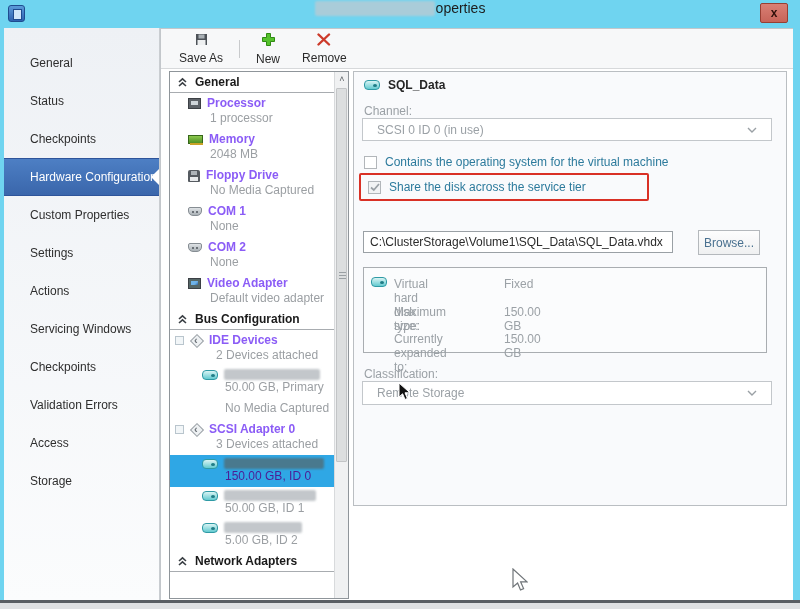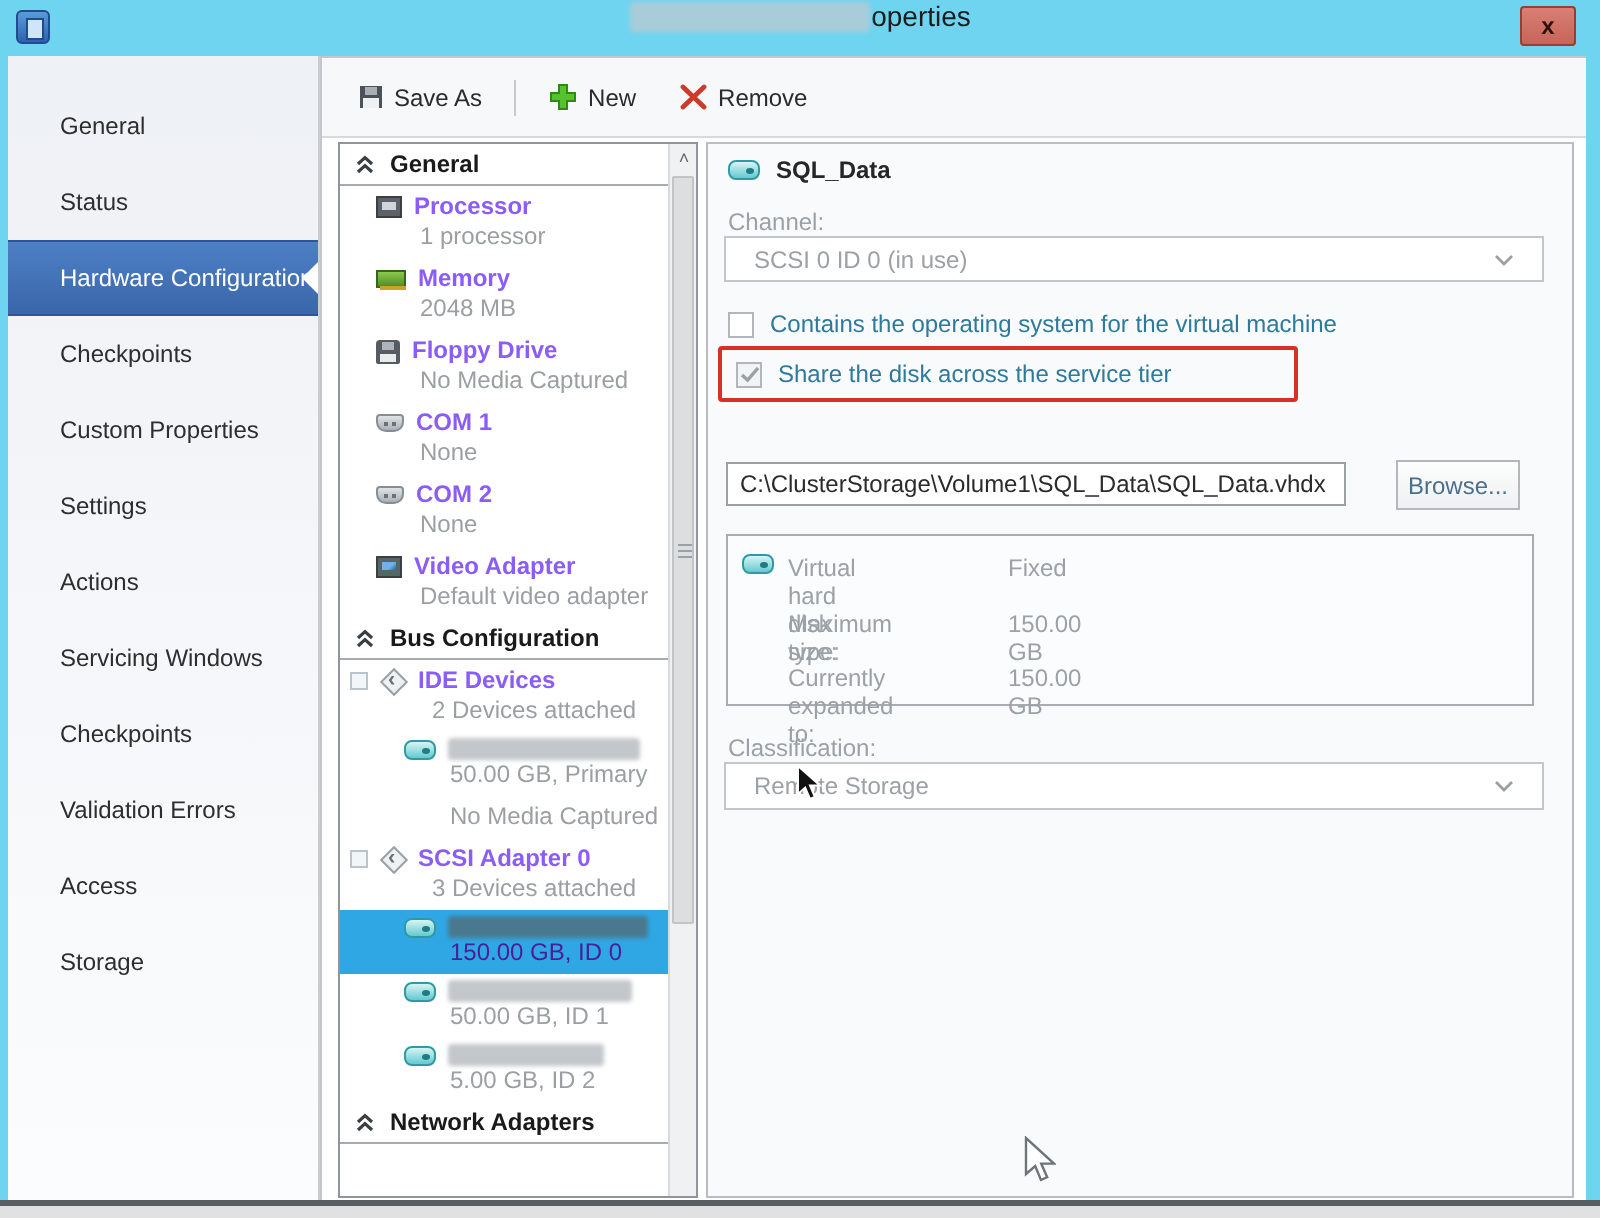--- a/index.html
+++ b/index.html
@@ -21,21 +21,21 @@
 
   
   #sidebar { position:absolute; left:0; top:0; width:156px; height:572px; background:linear-gradient(180deg,#eef1f5,#fbfcfd); padding-top:16px; border-right:1px solid #c9cdd1; }
   .nav-item { position:relative; height:38px; display:flex; align-items:center; padding-left:26px; font-size:12px; color:#2e2e2e; cursor:default; }
   .nav-item.selected { background:linear-gradient(180deg,#4d7fc4,#3a66ab); color:#ffffff; border-top:1px solid #2e549a; border-bottom:1px solid #2e549a; }
   .nav-item.selected::after { content:""; position:absolute; right:0; top:50%; margin-top:-8px; width:0; height:0; border-top:8px solid transparent; border-bottom:8px solid transparent; border-right:8px solid #ffffff; }
 
   
   #main { position:absolute; left:156px; top:0; width:633px; height:572px; background:#ffffff; border-top:1px solid #c3c7cb; border-left:1px solid #c3c7cb; }
   #toolbar { position:absolute; left:0; top:0; width:100%; height:40px; background:#f7f8f9; border-bottom:1px solid #d7d9db; display:flex; align-items:center; padding-left:12px; gap:10px; }
-  .tool-btn { display:flex; align-items:center; gap:5px; font-size:12px; color:#2b2b2b; padding:4px 6px; cursor:default; }
+  .tool-btn { display:flex; align-items:center; gap:5px; font-size:12px; color:#2b2b2b; padding:4px 6px; cursor:default;flex-direction:column; }
   .tool-sep { width:1px; height:18px; background:#c8cacc; }
 
   
   #tree-panel { position:absolute; left:8px; top:42px; width:180px; height:528px; background:#ffffff; border:1px solid #8f959a; }
   #tree-scroll { position:absolute; right:0; top:0; width:14px; height:100%; background:#f0f1f2; border-left:1px solid #d8dadc; }
   #tree-scroll .up-arrow { position:absolute; top:0; left:0; width:14px; height:15px; color:#606468; font-size:9px; text-align:center; line-height:15px; }
   #tree-scroll .thumb { position:absolute; top:16px; left:1px; width:11px; height:374px; background:#dcdedf; border:1px solid #c2c4c6; border-radius:1px; }
   #tree-scroll .thumb::after { content:""; position:absolute; left:2px; top:50%; width:7px; height:1px; background:#9aa0a4; box-shadow:0 -3px 0 #9aa0a4, 0 3px 0 #9aa0a4; }
   #tree-content { position:absolute; left:0; top:0; width:165px; height:100%; overflow:hidden; }
   .tree-header { height:21px; display:flex; align-items:center; gap:7px; padding-left:7px; font-size:12px; font-weight:bold; color:#1a1a1a; border-bottom:1px solid #a8acb0; background:#ffffff; }
@@ -48,21 +48,21 @@
   .ti-bus .row2 { padding-left:46px; }
   .ti-disk .row1 { padding-left:32px; }
   .ti-disk .row2 { padding-left:55px; }
   .tree-item.selected { background:#2fa7e5; }
   .tree-item.selected .row2 { color:#4c1d95; }
   .redact-chip { height:11px; border-radius:2px; background:#c3c7cb; filter:blur(1px); }
   .redact-dark { background:#49798e; }
   .expand-box { width:9px; height:9px; background:#f2f6f8; border:1px solid #b9c5cd; flex:none; }
 
   
-  #details { position:absolute; left:192px; top:42px; width:434px; height:528px; background:#f9fafc; border:1px solid #babec2; }
+  #details { position:absolute; left:192px; top:42px; width:434px; height:435px; background:#f9fafc; border:1px solid #babec2; }
   #det-header { position:absolute; left:10px; top:6px; display:flex; align-items:center; gap:8px; font-size:12px; font-weight:bold; color:#262626; }
   .field-label { position:absolute; font-size:12px; color:#9ba1a6; }
   .dropdown { position:absolute; height:23px; background:#ffffff; border:1px solid #c3c7cb; font-size:12px; color:#9ba1a6; display:flex; align-items:center; padding:0 14px; justify-content:space-between; }
   .checkbox { width:13px; height:13px; background:#ffffff; border:1px solid #b2b6ba; flex:none; display:flex; align-items:center; justify-content:center; }
   .checkbox.checked { background:#f2f3f4; }
   .check-row { position:absolute; display:flex; align-items:center; gap:8px; font-size:12px; color:#2c7a9c; }
   #red-annotation { position:absolute; left:5px; top:101px; width:290px; height:28px; border:2px solid #d93025; border-radius:2px; }
   #path-input { position:absolute; left:9px; top:159px; width:310px; height:22px; background:#ffffff; border:1px solid #9aa0a5; font-size:12px; color:#2b2b2b; display:flex; align-items:center; padding:0 6px; white-space:nowrap; overflow:hidden; }
   #browse-btn { position:absolute; left:344px; top:158px; width:62px; height:25px; background:linear-gradient(180deg,#fdfdfd,#eff0f1); border:1px solid #b4b8bc; font-size:12px; color:#49708f; display:flex; align-items:center; justify-content:center; }
   #info-box { position:absolute; left:9px; top:195px; width:404px; height:86px; background:#fbfcfd; border:1px solid #a9adb1; }
@@ -105,22 +105,22 @@
       <span id="title-text">operties</span>
     </div>
     <div id="close-btn">x</div>
   </div>
 
   <div id="body-area">
 
     <div id="sidebar">
       <div class="nav-item">General</div>
       <div class="nav-item">Status</div>
+      <div class="nav-item">Checkpoints</div>
       <div class="nav-item selected">Hardware Configuration</div>
-      <div class="nav-item">Checkpoints</div>
       <div class="nav-item">Custom Properties</div>
       <div class="nav-item">Settings</div>
       <div class="nav-item">Actions</div>
       <div class="nav-item">Servicing Windows</div>
       <div class="nav-item">Checkpoints</div>
       <div class="nav-item">Validation Errors</div>
       <div class="nav-item">Access</div>
       <div class="nav-item">Storage</div>
     </div>
 

